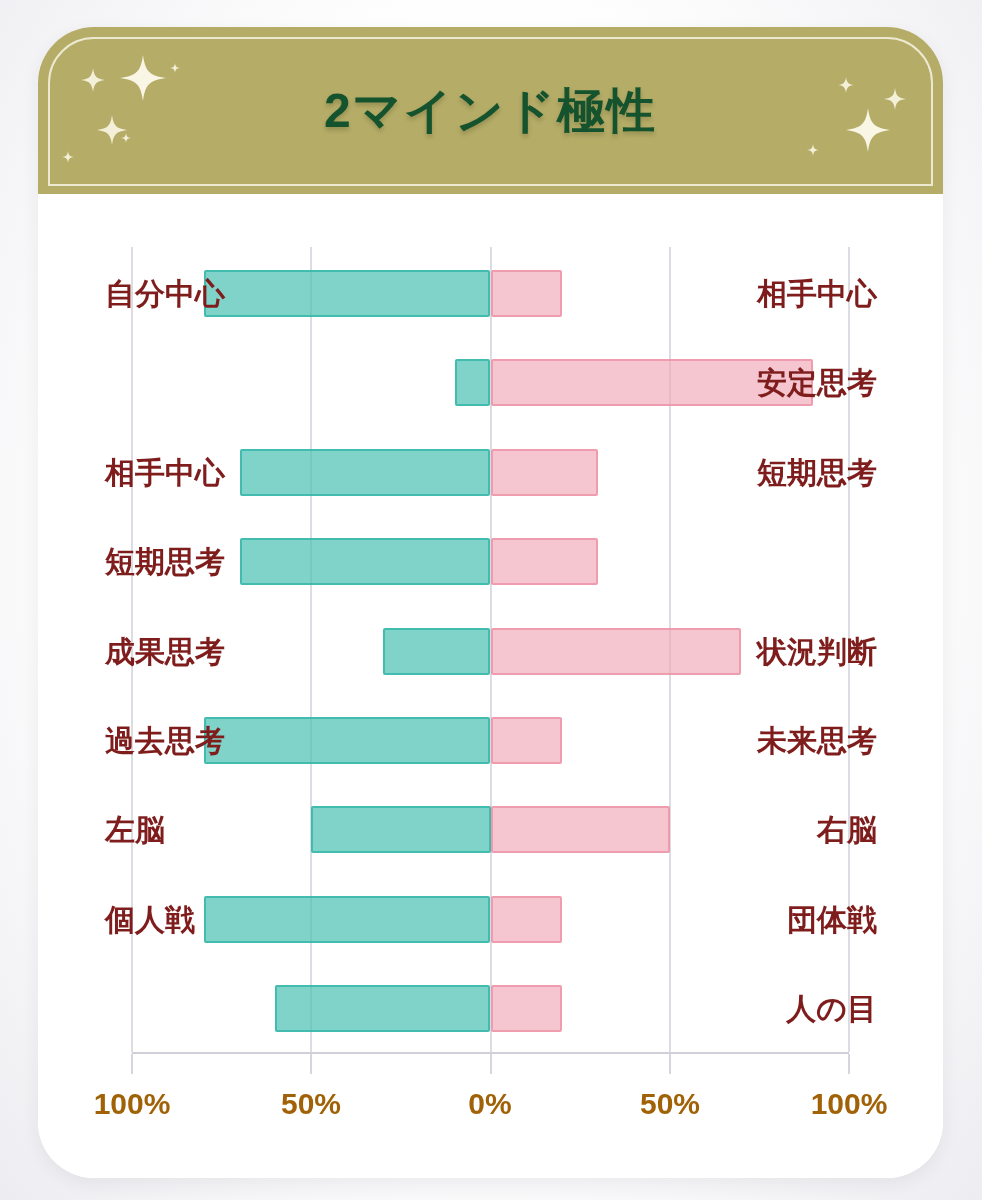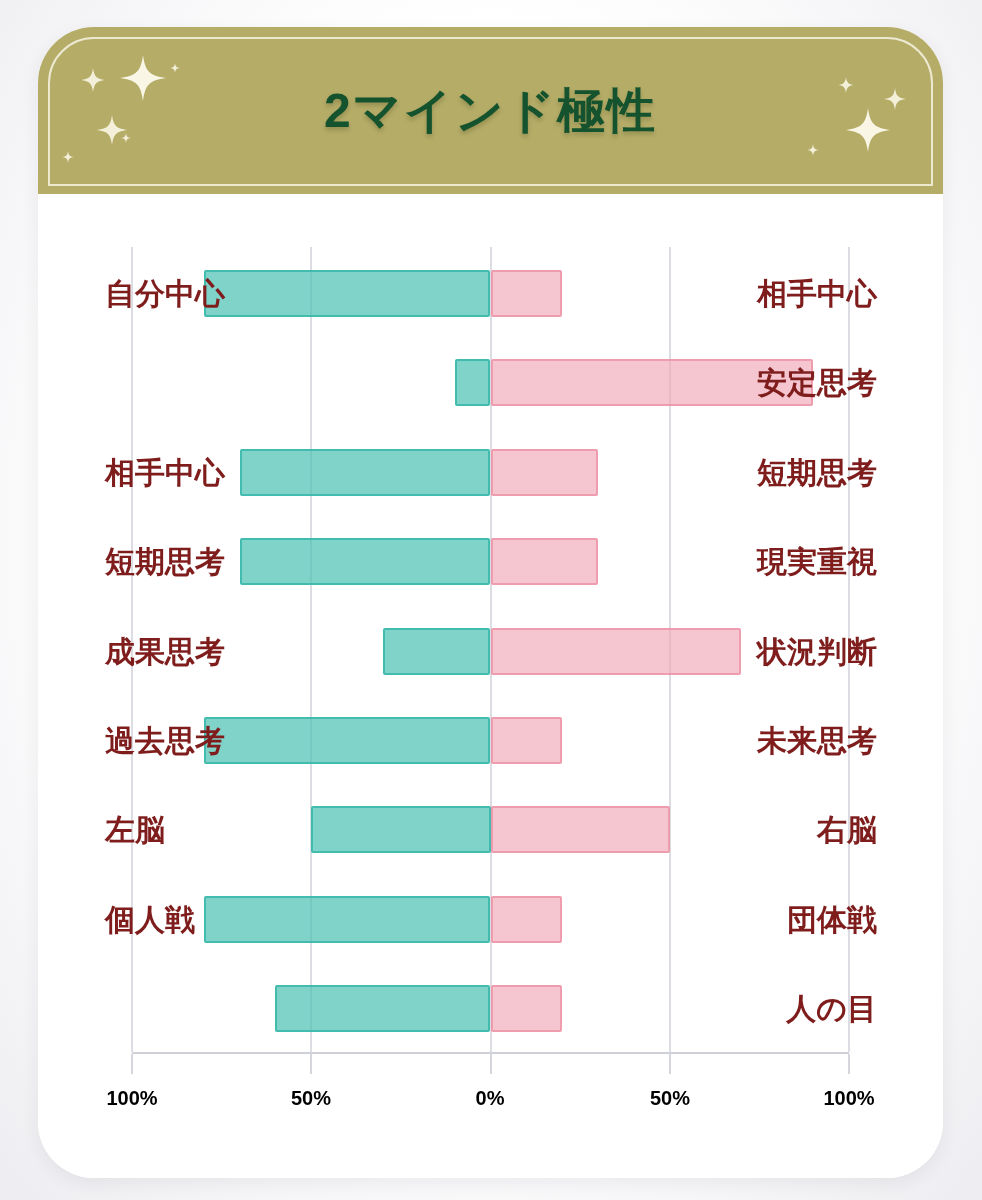--- a/index.html
+++ b/index.html
@@ -53,21 +53,21 @@
     position:absolute;top:0;height:805px;width:2px;
     background:#dcdce3;transform:translateX(-50%);
   }
   .g1{left:0%}.g2{left:25%}.g3{left:50%}.g4{left:75%}.g5{left:100%}
   .tick{
     position:absolute;top:807px;height:20px;width:2px;
     background:#d6d6de;transform:translateX(-50%);
   }
   .axis-label{
     position:absolute;top:893px;transform:translateX(-50%);
-    font-size:20px;font-weight:bold;color:#000000;white-space:nowrap;
+    font-size:30px;font-weight:bold;color:#a16207;white-space:nowrap;
   }
   .a1{left:94px}.a2{left:273px}.a3{left:452px}.a4{left:632px}.a5{left:811px}
   .row{position:absolute;left:0;right:0;height:47px;}
   .bar{position:absolute;top:0;height:47px;box-sizing:border-box;border-radius:2px;}
   .bar.teal{background:rgba(77,194,180,0.72);border:2.5px solid rgba(40,178,162,0.7);}
   .bar.pink{background:rgba(240,167,182,0.65);border:2.5px solid rgba(236,140,160,0.7);}
   .lbl{
     position:absolute;top:0;line-height:47px;font-size:30px;font-weight:bold;
     color:#7f1d1d;white-space:nowrap;z-index:2;
   }
@@ -147,21 +147,20 @@
         <div class="row" style="top: 254.8px;">
           <div class="bar teal" style="left: 201.55px; width: 250.95px;"></div>
           <div class="bar pink" style="left: 452.5px; width: 107.55px;"></div>
           <span class="lbl left">相手中心</span>
           <span class="lbl right">短期思考</span>
         </div>
         <div class="row" style="top: 344.2px;">
           <div class="bar teal" style="left: 201.55px; width: 250.95px;"></div>
           <div class="bar pink" style="left: 452.5px; width: 107.55px;"></div>
           <span class="lbl left">短期思考</span>
-          <span class="lbl right">現実重視</span>
         </div>
         <div class="row" style="top: 433.6px;">
           <div class="bar teal" style="left: 344.95px; width: 107.55px;"></div>
           <div class="bar pink" style="left: 452.5px; width: 250.95px;"></div>
           <span class="lbl left">成果思考</span>
           <span class="lbl right">状況判断</span>
         </div>
         <div class="row" style="top: 523px;">
           <div class="bar teal" style="left: 165.7px; width: 286.8px;"></div>
           <div class="bar pink" style="left: 452.5px; width: 71.7px;"></div>

